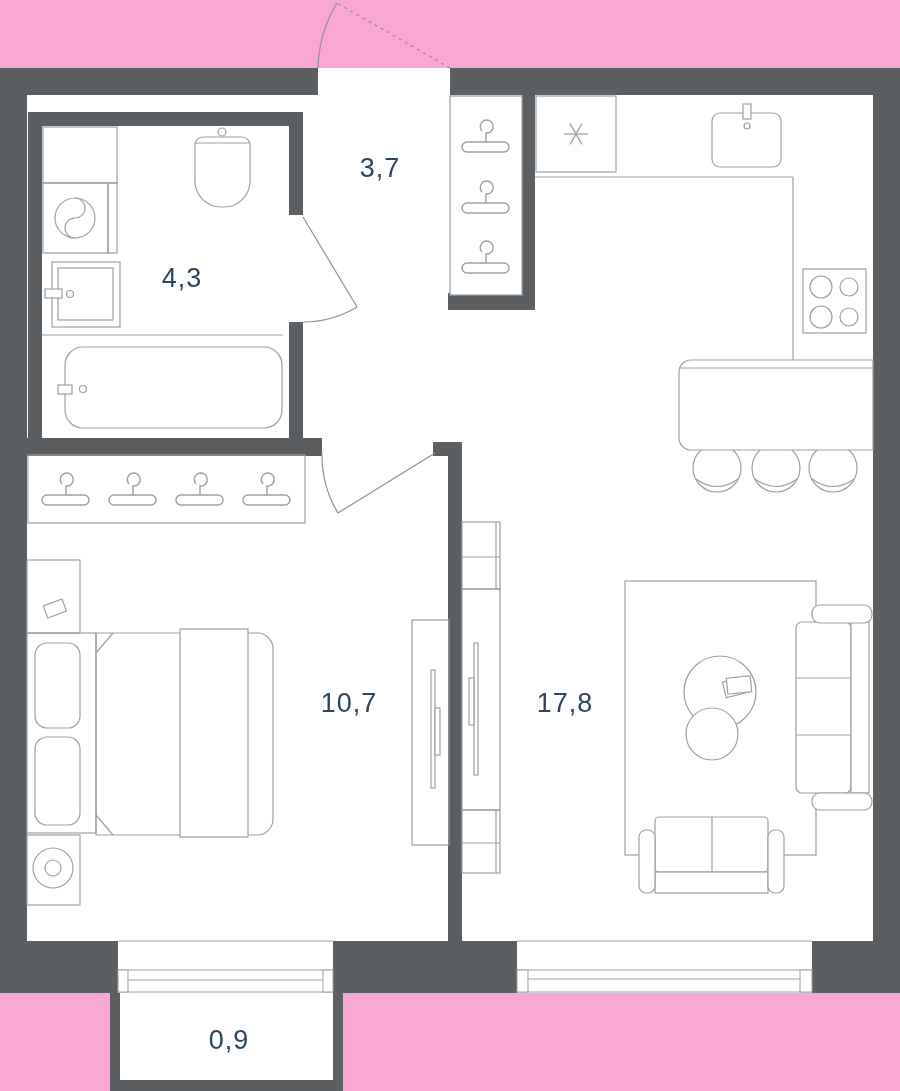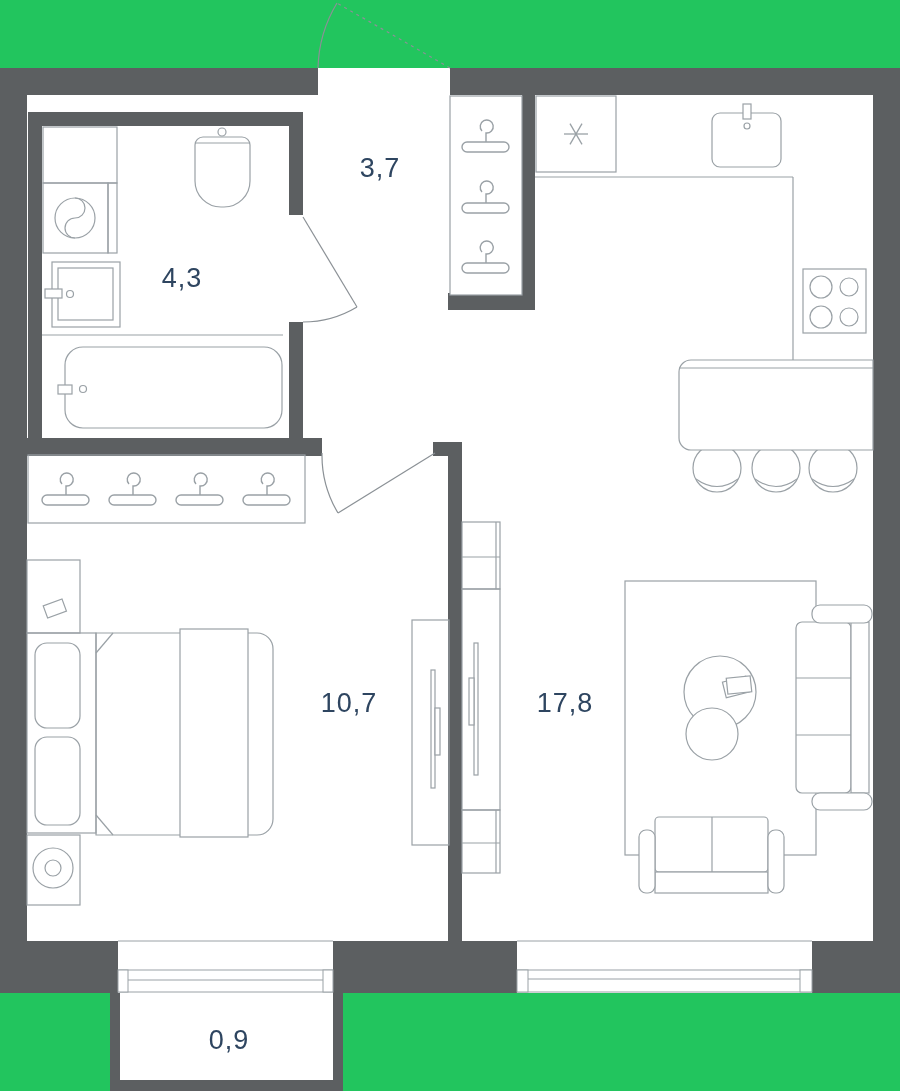--- a/index.html
+++ b/index.html
@@ -5,21 +5,21 @@
   html, body {
     margin: 0;
     padding: 0;
     background: #4A4C4E;
     font-family: "Liberation Sans", sans-serif;
   }
   .stage {
     position: relative;
     width: 900px;
     height: 1091px;
-    background: #22c55e;
+    background: #f9a8d4;
     overflow: hidden;
   }
   svg { display: block; }
   .room-label {
     font-family: "Liberation Sans", sans-serif;
     font-size: 27px;
     letter-spacing: 1px;
     fill: #2E4560;
     text-anchor: middle;
   }

